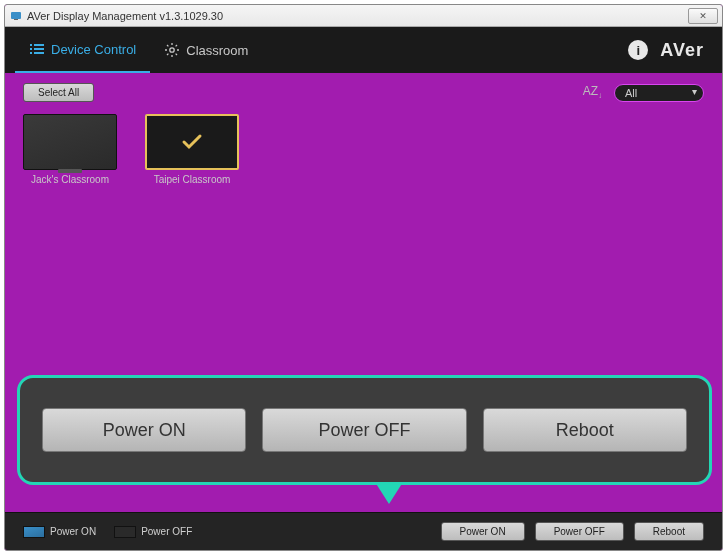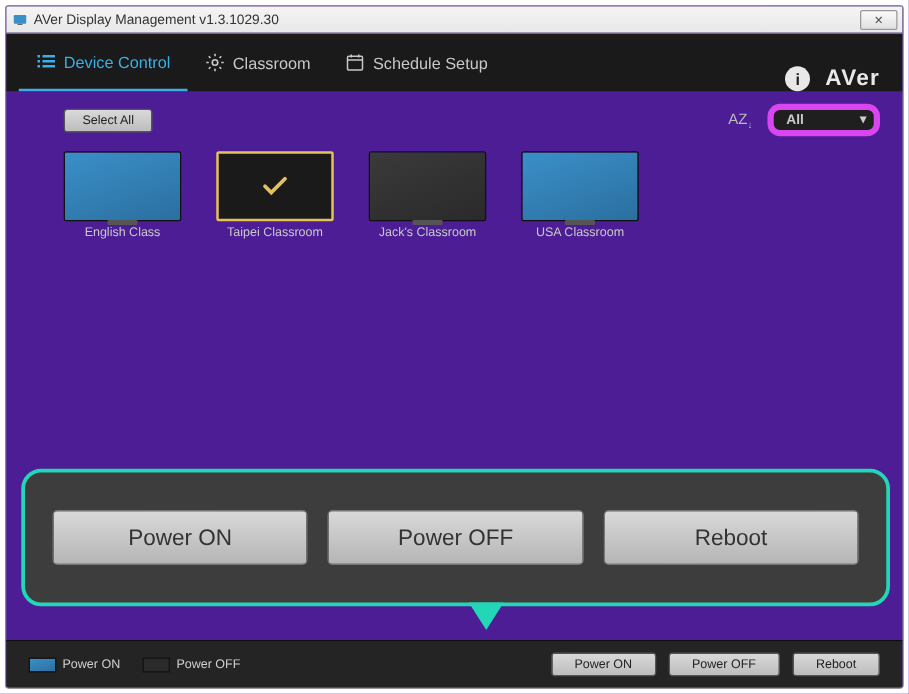--- a/index.html
+++ b/index.html
@@ -1,36 +1,36 @@
 <!DOCTYPE html>
 <html><head>
 <meta charset="utf-8">
 <style>
 * { box-sizing: border-box; margin: 0; padding: 0; font-family: "Segoe UI", Tahoma, sans-serif; }
 body { background: #fff; padding: 4px; width: 727px; height: 555px; overflow: hidden; }
 
-.window { width: 719px; height: 547px; border: 1px solid #888; border-radius: 3px; background: #4c1d95; position: relative; overflow: hidden; }
+.window { width: 719px; height: 547px; border: 1px solid #888; border-radius: 3px; background: #a21caf; position: relative; overflow: hidden; }
 
 .titlebar { height: 22px; background: linear-gradient(#f5f5f5,#e8e8e8); display: flex; align-items: center; padding: 0 4px; font-size: 11px; color: #333; border-bottom: 1px solid #aaa; }
 .titlebar .icon { width: 14px; height: 14px; margin-right: 4px; display: inline-flex; align-items: center; justify-content: center; }
 .titlebar .close { margin-left: auto; width: 30px; height: 16px; border: 1px solid #999; border-radius: 2px; background: linear-gradient(#fafafa,#e0e0e0); font-size: 9px; color: #555; display: flex; align-items: center; justify-content: center; cursor: pointer; }
 
-.navbar { height: 46px; background: #1a1a1a; display: flex; align-items: flex-end; padding: 0 10px; position: relative; }
+.navbar { height: 46px; background: #1a1a1a; display: flex; align-items: center; padding: 0 10px; position: relative; }
 .nav-tab { display: flex; align-items: center; color: #c8c8c8; font-size: 13px; padding: 0 14px; height: 46px; cursor: pointer; }
 .nav-tab.active { color: #3aaee6; border-bottom: 2px solid #3aaee6; }
 .nav-tab .nav-icon { margin-right: 6px; display: inline-flex; }
 .info-icon { margin-left: auto; width: 20px; height: 20px; border-radius: 50%; background: #e8e8e8; color: #222; font-size: 13px; font-weight: bold; display: flex; align-items: center; justify-content: center; cursor: pointer; }
 .brand { margin-left: 12px; margin-right: 8px; color: #e8e8e8; font-size: 18px; font-weight: bold; letter-spacing: 1px; }
 
-.content { padding: 10px 18px; position: relative; margin-left: 28px; }
+.content { padding: 10px 18px; position: relative; }
 
 .toolbar-row { display: flex; align-items: center; margin-bottom: 12px; }
 .select-all { background: linear-gradient(#d9d9d9,#bdbdbd); border: 1px solid #555; border-radius: 3px; font-size: 10px; padding: 3px 14px; color: #222; cursor: pointer; }
 .sort-icon { margin-left: auto; color: #bbb; font-size: 12px; cursor: pointer; padding: 0 4px; }
-.filter-select { margin-left: 8px; background: #1f1f1f; border: 5px solid #d946ef; border-radius: 10px; color: #ccc; font-size: 11px; padding: 2px 18px 2px 10px; cursor: pointer; min-width: 90px; position: relative; font-weight: bold; }
+.filter-select { margin-left: 8px; background: #1f1f1f; border: 1px solid #d946ef; border-radius: 10px; color: #ccc; font-size: 11px; padding: 2px 18px 2px 10px; cursor: pointer; min-width: 90px; position: relative; }
 .filter-select::after { content: "▾"; position: absolute; right: 6px; top: 1px; font-size: 10px; }
 
 .devices { display: flex; gap: 28px; flex-wrap: wrap; }
 .device { width: 94px; text-align: center; cursor: pointer; }
 .screen { width: 94px; height: 56px; border-radius: 2px; position: relative; margin-bottom: 4px; }
 .screen.stand::after { content: ""; position: absolute; bottom: -4px; left: 50%; transform: translateX(-50%); width: 24px; height: 4px; background: #555; border-radius: 1px; }
 .screen.on { background: linear-gradient(160deg,#3a8fc8,#2b6fa0); border: 1px solid #111; }
 .screen.off { background: linear-gradient(160deg,#3a3a3a,#2a2a2a); border: 1px solid #111; }
 .screen.selected { background: #1a1a1a; border: 2px solid #e6c15a; display: flex; align-items: center; justify-content: center; }
 .screen.selected svg { stroke: #e6c15a; }
@@ -80,62 +80,43 @@
     </div>
     <div class="nav-tab">
       <span class="nav-icon">
         <svg width="16" height="16" viewBox="0 0 16 16" fill="none" stroke="#c8c8c8" stroke-width="1.3">
             <circle cx="8" cy="8" r="2.2"></circle>
             <path d="M8 1v2M8 13v2M1 8h2M13 8h2M3 3l1.4 1.4M11.6 11.6L13 13M3 13l1.4-1.4M11.6 4.4L13 3"></path>
           </svg>
       </span>
       <span>Classroom</span>
     </div>
-    <div class="nav-tab">
-      <span class="nav-icon">
-        <svg width="16" height="16" viewBox="0 0 16 16" fill="none" stroke="#c8c8c8" stroke-width="1.2">
-            <rect x="2" y="3" width="12" height="11" rx="1"></rect>
-            <line x1="2" y1="6" x2="14" y2="6"></line>
-            <line x1="5" y1="1.5" x2="5" y2="4"></line>
-            <line x1="11" y1="1.5" x2="11" y2="4"></line>
-          </svg>
-      </span>
-      <span>Schedule Setup</span>
-    </div>
     <div class="info-icon">i</div>
     <div class="brand">AVer</div>
   </div>
 
   <div class="content">
     <div class="toolbar-row">
       <button class="select-all">Select All</button>
       <span class="sort-icon"><span>AZ</span><span style="font-size:8px;vertical-align:sub;">↓</span></span>
       <div class="filter-select"><span>All</span></div>
     </div>
 
     <div class="devices">
       <div class="device">
-        <div class="screen on stand"></div>
-        <div class="device-label">English Class</div>
+        <div class="screen off stand"></div>
+        <div class="device-label">Jack's Classroom</div>
       </div>
       <div class="device">
         <div class="screen selected">
           <svg width="26" height="26" viewBox="0 0 26 26" fill="none" stroke-width="3" stroke-linecap="round">
               <path d="M5 13l5 5L21 7"></path>
             </svg>
         </div>
         <div class="device-label">Taipei Classroom</div>
-      </div>
-      <div class="device">
-        <div class="screen off stand"></div>
-        <div class="device-label">Jack's Classroom</div>
-      </div>
-      <div class="device">
-        <div class="screen on stand"></div>
-        <div class="device-label">USA Classroom</div>
       </div>
     </div>
   </div>
 
   <div class="callout">
     <button class="big-btn">Power ON</button>
     <button class="big-btn">Power OFF</button>
     <button class="big-btn">Reboot</button>
   </div>
 

